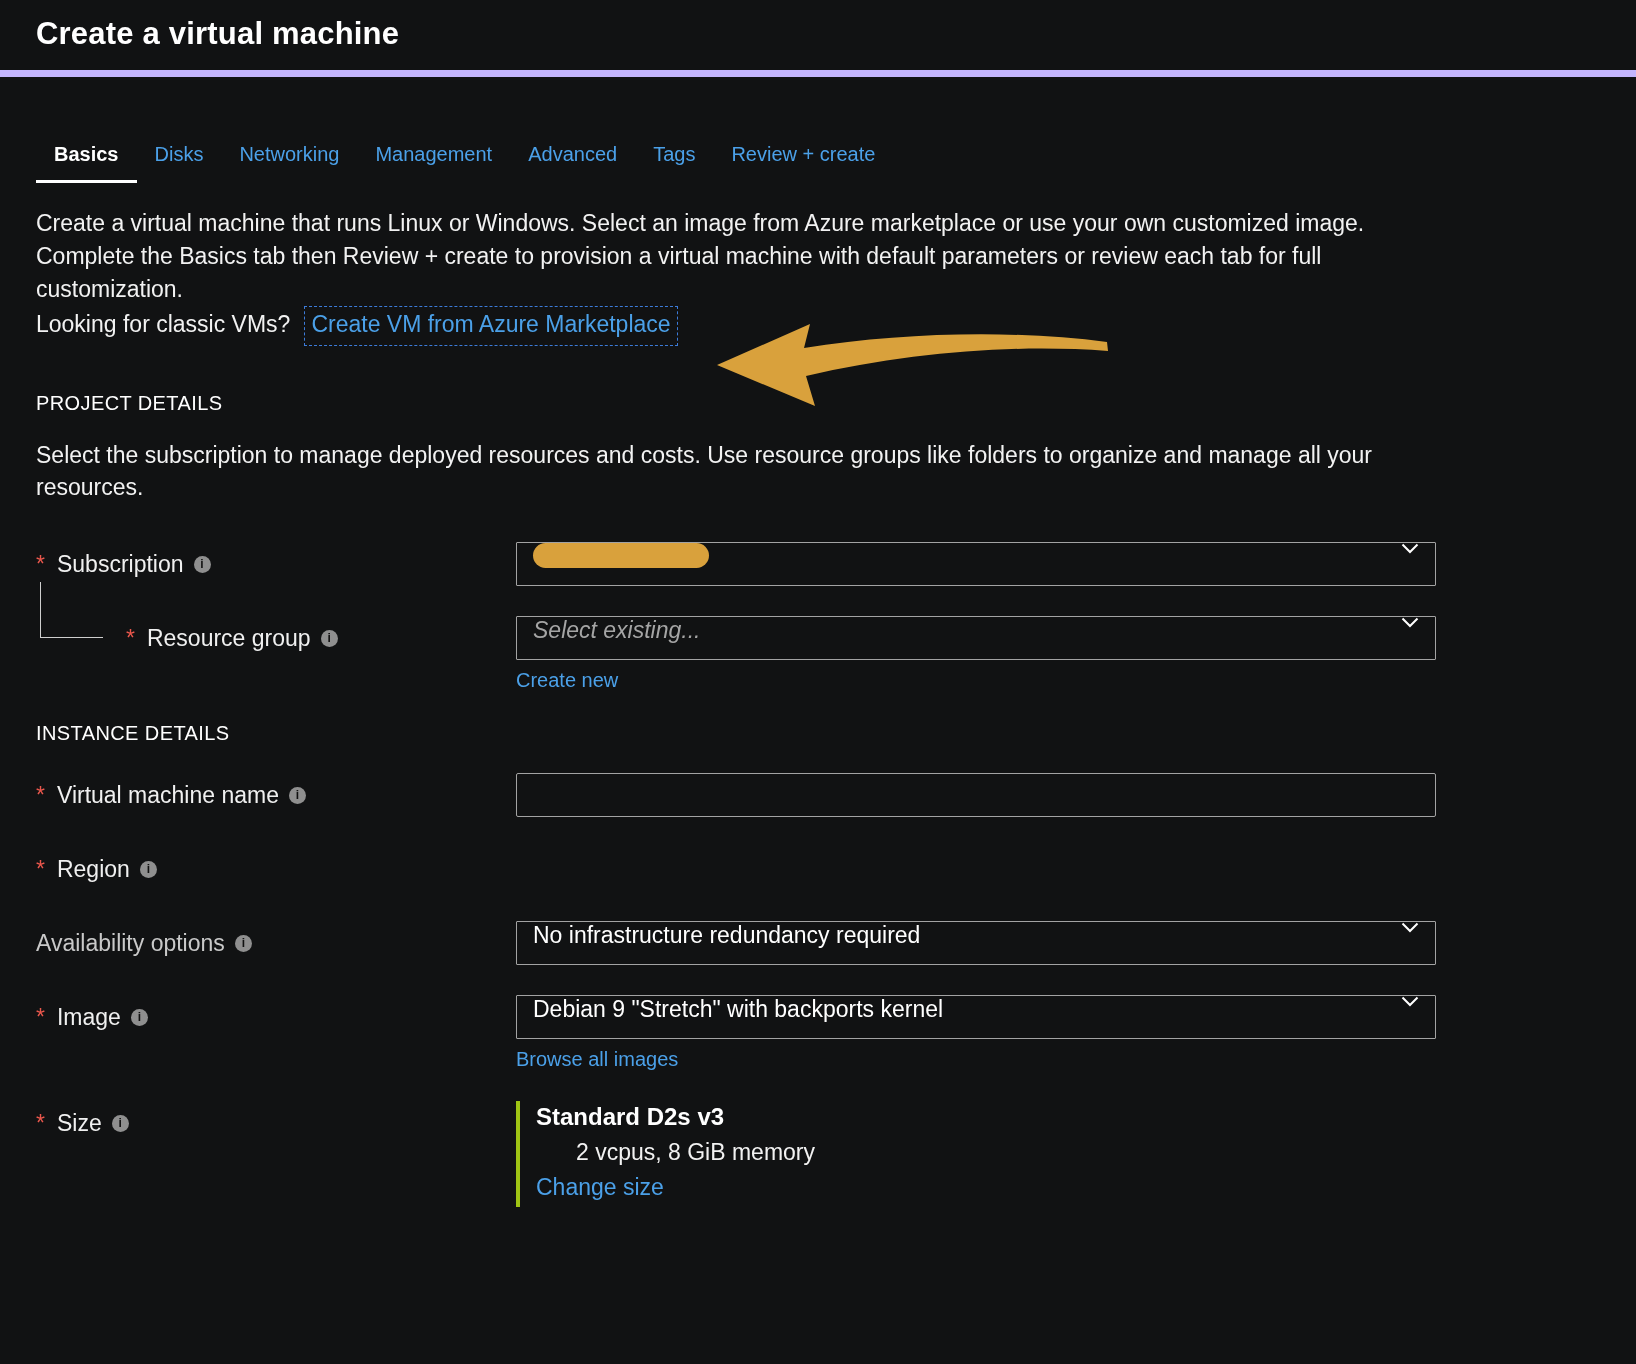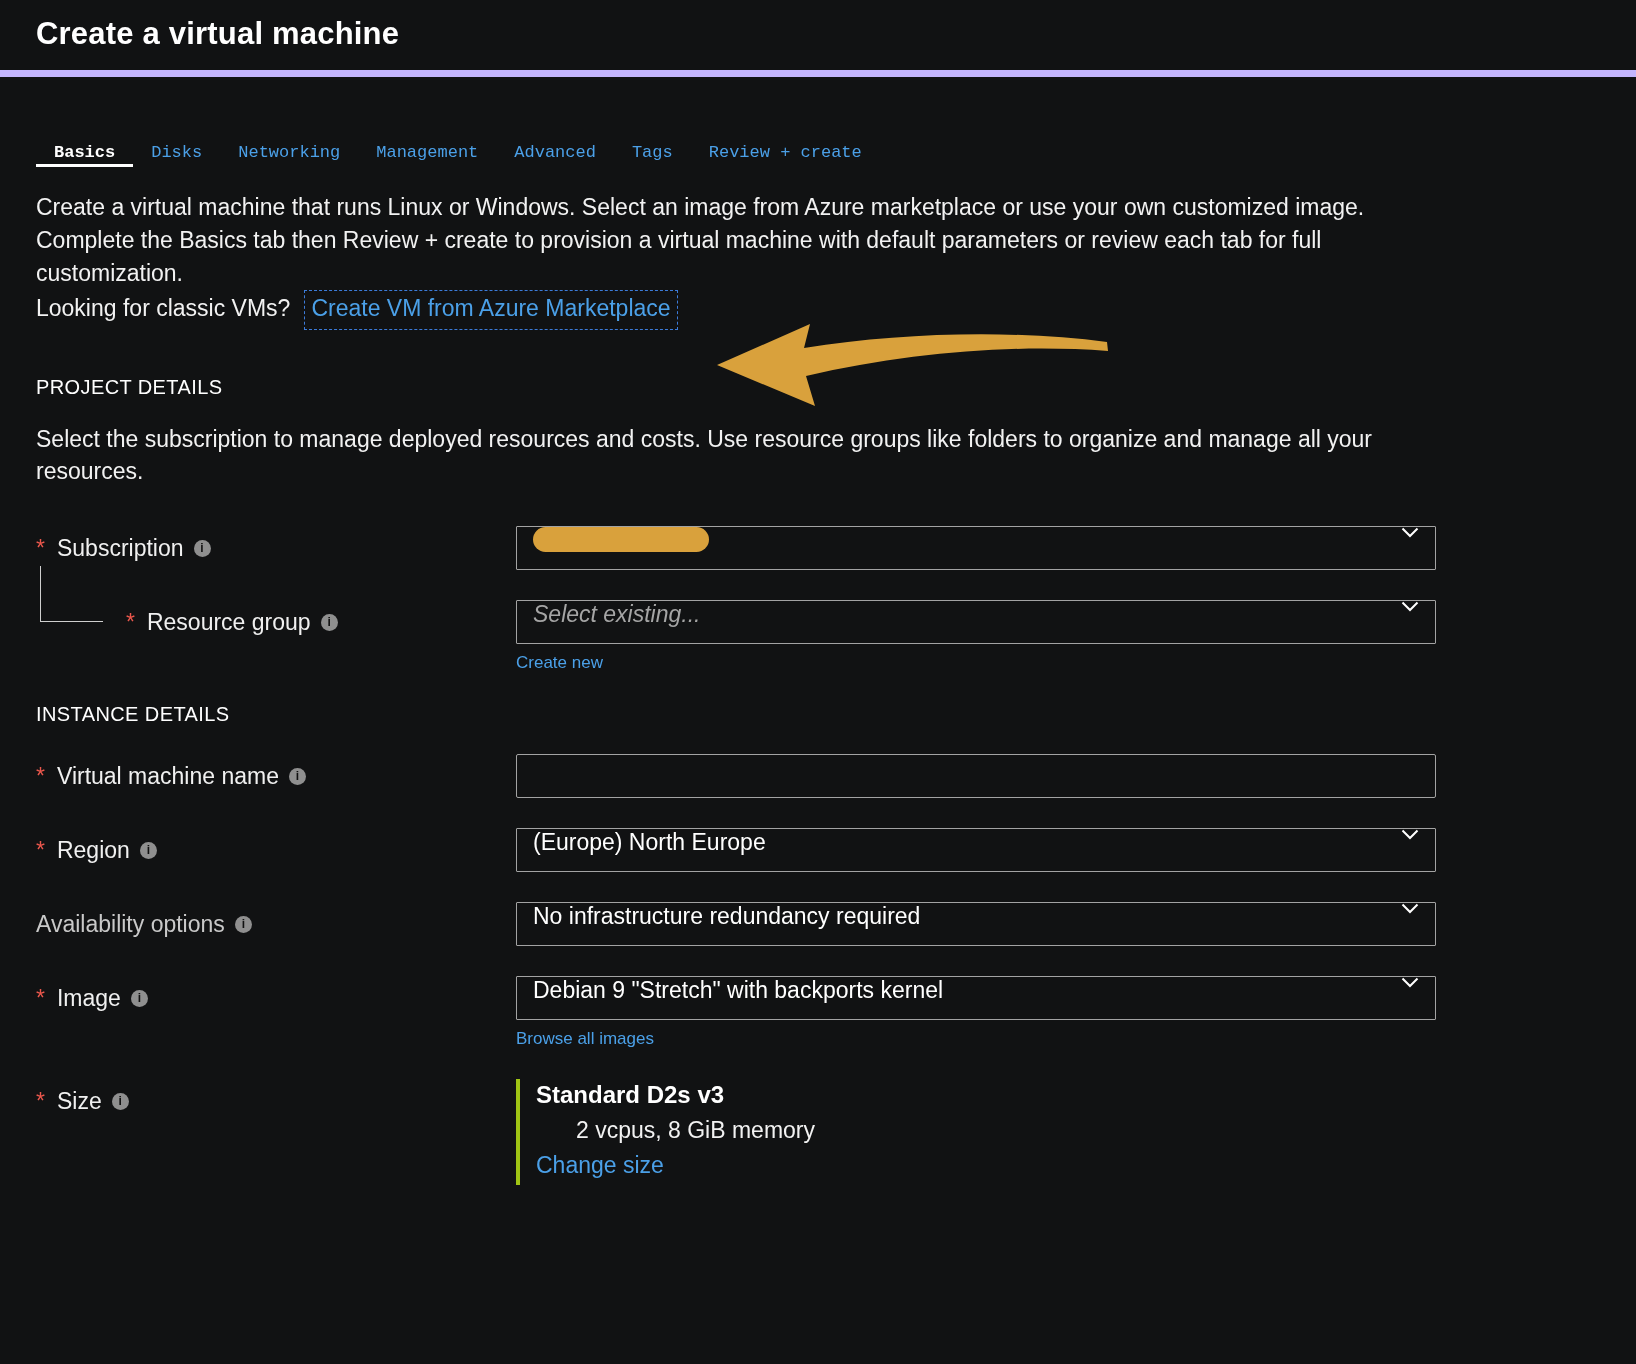--- a/index.html
+++ b/index.html
@@ -35,26 +35,25 @@
     color:#ffffff;
     letter-spacing:.2px;
   }
 
   
   .tabs{
     display:flex;
     margin:56px 0 0 36px;
   }
   .tab{
-    padding:10px 18px 2px;
-    font-size:17px;
+    padding:10px 18px 14px;
+    font-size:20px;
     color:var(--accent-blue);
     cursor:pointer;
     white-space:nowrap;
-    font-family:Liberation Mono, monospace;
   }
   .tab.active{
     color:#ffffff;
     font-weight:600;
     border-bottom:3px solid #ffffff;
   }
 
   
   .intro{
     margin:24px 36px 0;
@@ -162,21 +161,21 @@
     border-radius:2px;
     background:transparent;
     color:#ffffff;
     font-size:23px;
     padding:0 14px;
     font-family:inherit;
     outline:none;
   }
   .under-link{
     margin-top:9px;
-    font-size:17px;
+    font-size:20px;
     align-self:flex-start;
   }
   .redaction-blob{
     width:176px;
     height:25px;
     border-radius:13px;
     background:var(--redaction-orange);
   }
 
   
@@ -294,30 +293,20 @@
       <input class="text-input" type="text" value="" style="">
     </div>
   </div>
 
   <div class="form-row">
     <div class="label-cell">
       <span class="req">*</span>
       <span>Region</span>
       <span class="info-icon">i</span>
     </div>
-    <div class="control-cell">
-      <div class="select-box">
-        <span class="select-value">(Europe) North Europe</span>
-        <span class="chevron">
-          <svg width="18" height="11" viewBox="0 0 18 11">
-              <polyline points="1.5,1.5 9,9 16.5,1.5" fill="none" stroke="#ffffff" stroke-width="2"></polyline>
-            </svg>
-        </span>
-      </div>
-    </div>
   </div>
 
   <div class="form-row">
     <div class="label-cell dim">
       <span>Availability options</span>
       <span class="info-icon">i</span>
     </div>
     <div class="control-cell">
       <div class="select-box">
         <span class="select-value">No infrastructure redundancy required</span>

